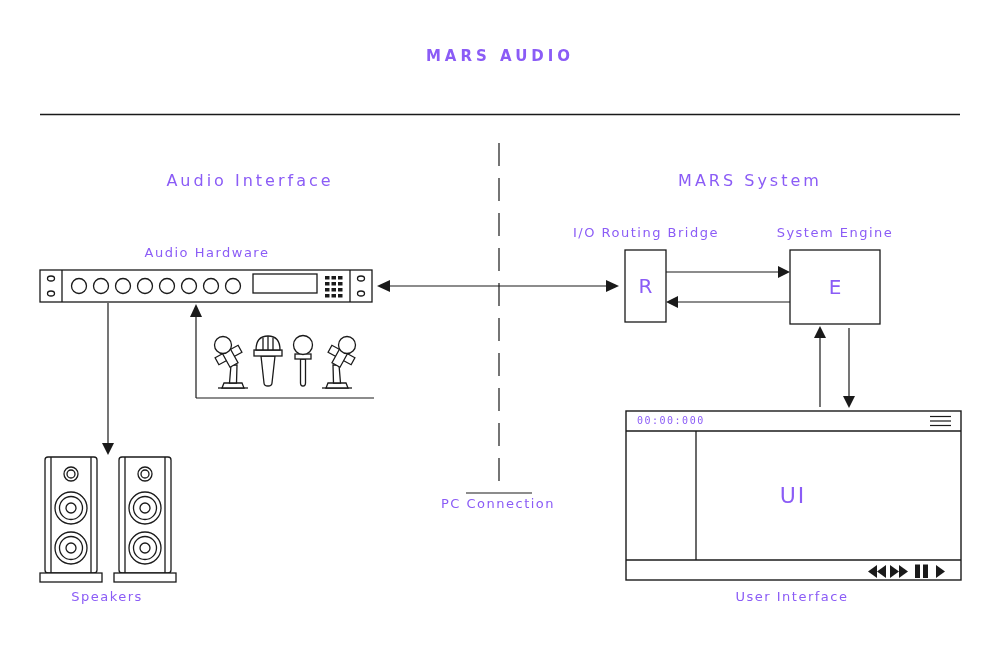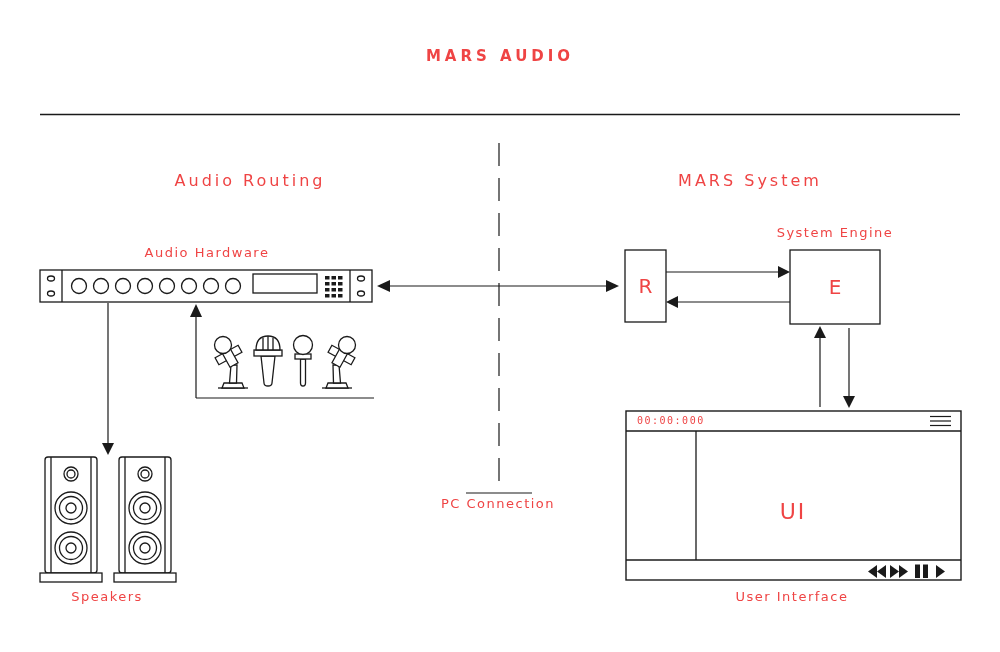--- a/index.html
+++ b/index.html
@@ -1,27 +1,27 @@
 <!DOCTYPE html>
 <html><head>
 <meta charset="utf-8">
 <style>
   html,body{margin:0;padding:0;background:#fff;}
   .canvas{
     position:relative;width:1000px;height:652px;background:#ffffff;
-    font-family:"DejaVu Sans","Liberation Sans",sans-serif;color:#ef4444;overflow:hidden;
+    font-family:"DejaVu Sans","Liberation Sans",sans-serif;color:#8b5cf6;overflow:hidden;
   }
   .abs{position:absolute;}
   .ctr{text-align:center;}
   .title{top:47px;left:0;width:1000px;font-size:15px;font-weight:bold;letter-spacing:4px;}
   .subtitle{top:78px;left:0;width:1000px;font-size:15px;letter-spacing:2.5px;}
   .heading{font-size:16px;letter-spacing:3px;}
   .lbl{font-size:13px;letter-spacing:1.5px;}
   .boxletter{font-size:20px;}
-  .uiletter{font-size:22px;letter-spacing:2px;margin-top:16px;}
+  .uiletter{font-size:22px;letter-spacing:2px;}
   .timecode{font-family:"DejaVu Sans Mono","Liberation Mono",monospace;font-size:10px;letter-spacing:1.5px;}
   svg{position:absolute;top:0;left:0;}
   .stroke{fill:none;stroke:#1a1a1a;stroke-width:1.3;}
   .strokefill{fill:#ffffff;stroke:#1a1a1a;stroke-width:1.3;}
   .solid{fill:#1a1a1a;stroke:none;}
   .thin{fill:none;stroke:#1a1a1a;stroke-width:1.2;}
 </style>
 </head>
 <body>
 
@@ -191,26 +191,27 @@
         <rect x="923" y="564.5" width="5" height="13.5"></rect>
       </g>
       <g class="solid">
         <polygon points="936,565 936,578 945,571.5"></polygon>
       </g>
     </g>
   </svg>
 
   <div class="abs ctr title">MARS AUDIO</div>
 
-  <div class="abs ctr heading" style="top:171px;left:100px;width:300px;">Audio Routing</div>
+  <div class="abs ctr heading" style="top:171px;left:100px;width:300px;">Audio Interface</div>
   <div class="abs ctr heading" style="top:171px;left:600px;width:300px;">MARS System</div>
 
   <div class="abs ctr lbl" style="top:245px;left:107px;width:200px;">Audio Hardware</div>
   <div class="abs ctr lbl" style="top:589px;left:27px;width:160px;">Speakers</div>
 
+  <div class="abs ctr lbl" style="top:225px;left:546px;width:200px;">I/O Routing Bridge</div>
   <div class="abs ctr lbl" style="top:225px;left:735px;width:200px;">System Engine</div>
 
   <div class="abs ctr boxletter" style="top:274px;left:625px;width:41px;">R</div>
   <div class="abs ctr boxletter" style="top:275px;left:790px;width:90px;">E</div>
 
   <div class="abs timecode" style="top:415px;left:637px;">00:00:000</div>
   <div class="abs ctr uiletter" style="top:483px;left:763px;width:60px;">UI</div>
   <div class="abs ctr lbl" style="top:589px;left:692px;width:200px;">User Interface</div>
 
   <div class="abs ctr lbl" style="top:496px;left:398px;width:200px;">PC Connection</div>

